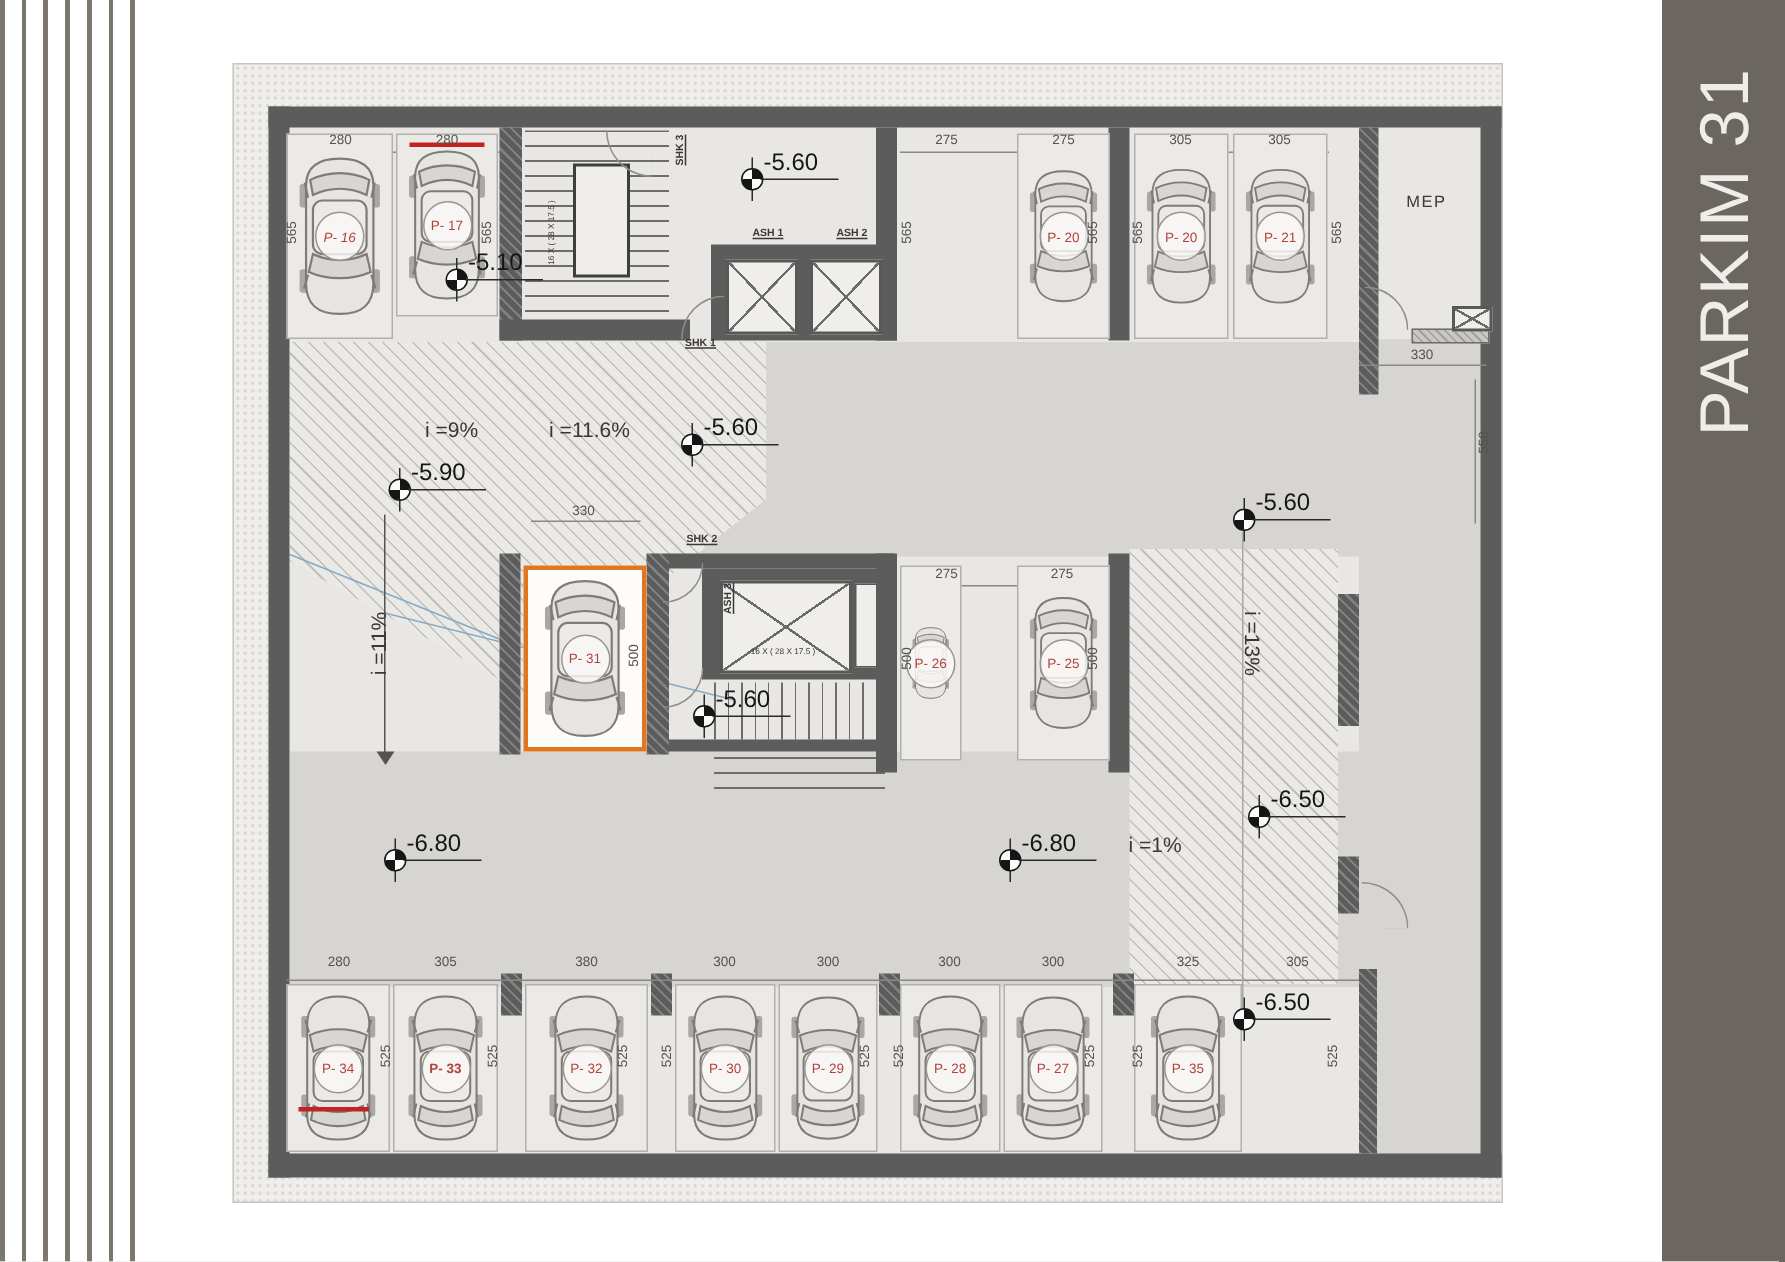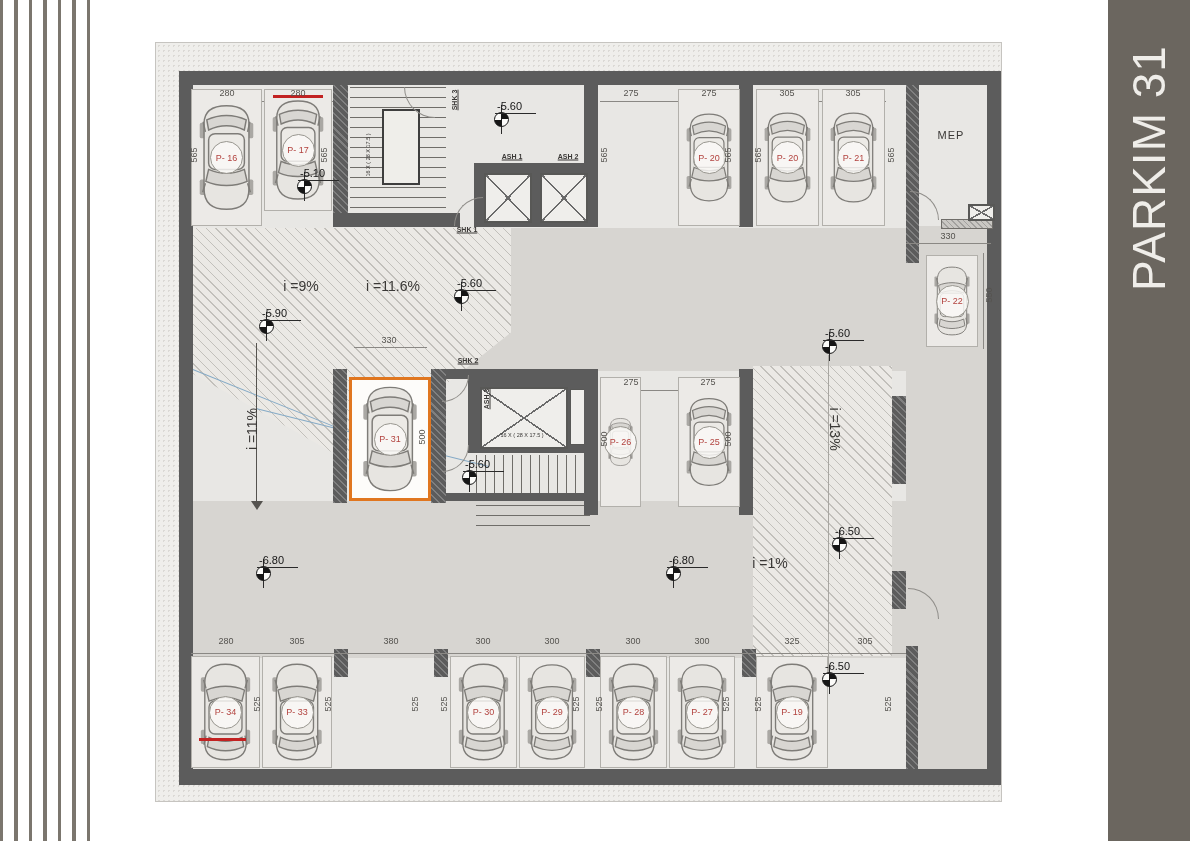--- a/index.html
+++ b/index.html
@@ -60,21 +60,21 @@
   .core{position:absolute;transform:translate(-50%,-50%);font-size:7px;font-weight:bold;color:#3a3836;
     text-decoration:underline;white-space:nowrap;}
   .core.v{transform:translate(-50%,-50%) rotate(-90deg);}
   .note{position:absolute;transform:translate(-50%,-50%);font-size:5.5px;color:#3a3836;white-space:nowrap;}
   .note.v{transform:translate(-50%,-50%) rotate(-90deg);}
   .room{position:absolute;transform:translate(-50%,-50%);font-size:11px;color:#3a3836;letter-spacing:1px;}
   .lvl{position:absolute;}
   .lvl-c{position:absolute;left:0;top:0;width:13px;height:13px;border-radius:50%;border:1px solid #151515;
     background:conic-gradient(#161616 0 25%,#fbfbf9 25% 50%,#161616 50% 75%,#fbfbf9 75% 100%);}
   .lvl::before{content:"";position:absolute;left:7px;top:-7px;width:1px;height:29px;background:#2a2a2a;}
-  .lvl-t{position:absolute;left:1px;top:-12px;font-size:11px;color:#161616;border-bottom:1px solid #2a2a2a;
+  .lvl-t{position:absolute;left:13px;top:-12px;font-size:16px;color:#161616;border-bottom:1px solid #2a2a2a;
     padding:0 14px 1px 2px;white-space:nowrap;}
   .vline{position:absolute;background:#55534f;}
 </style>
 </head>
 <body>
 
 <div id="left-lines" class="abs"></div>
 
 <div id="plan" class="abs">
 
@@ -145,21 +145,21 @@
   <div class="abs dline" style="left:198px;top:304px;width:73px;height:1px;"></div>
   <div class="abs dline" style="left:750px;top:200px;width:85px;height:1px;"></div>
   <div class="abs dline" style="left:827px;top:210px;width:1px;height:96px;"></div>
   <div class="abs dline" style="left:35px;top:610px;width:715px;height:1px;"></div>
 
   <div class="abs guide" style="left:672px;top:312px;width:1px;height:326px;"></div>
   <div class="abs vline" style="left:100px;top:300px;width:1px;height:160px;"></div>
   <div class="abs" style="left:95px;top:458px;width:0;height:0;border-left:6px solid transparent;border-right:6px solid transparent;border-top:9px solid #55534f;"></div>
 
   <div id="overlay" class="abs" style="left:0;top:0;width:845px;height:758px;">
-      <div class="spot" style="left: 35px; top: 46px; width: 71px; height: 137px;">
+      <div class="spot" style="left: 35px; top: 46px; width: 71px; height: 137px; font-style: italic;">
         <div class="car down">
           <svg viewBox="0 0 60 116" preserveAspectRatio="xMidYMid meet">
             <g stroke="#7e7c78" stroke-width="1.6" fill="none">
               <rect x="0.8" y="17" width="6.5" height="17" rx="2" fill="#aaa8a4" stroke="none"></rect>
               <rect x="52.7" y="17" width="6.5" height="17" rx="2" fill="#aaa8a4" stroke="none"></rect>
               <rect x="0.8" y="79" width="6.5" height="17" rx="2" fill="#aaa8a4" stroke="none"></rect>
               <rect x="52.7" y="79" width="6.5" height="17" rx="2" fill="#aaa8a4" stroke="none"></rect>
               <path d="M30 1.5 C13 1.5 5.5 9 5.5 24 L5.5 95 C5.5 108 13.5 114.5 30 114.5 C46.5 114.5 54.5 108 54.5 95 L54.5 24 C54.5 9 47 1.5 30 1.5 Z" fill="#e7e5e1"></path>
               <path d="M7.5 32 C21 26 39 26 52.5 32 L49.5 45 C37 39.5 23 39.5 10.5 45 Z" fill="#d8d6d2"></path>
               <rect x="10.5" y="45" width="39" height="39" rx="7" fill="#eceae6"></rect>
@@ -245,40 +245,20 @@
               <rect x="10.5" y="45" width="39" height="39" rx="7" fill="#eceae6"></rect>
               <path d="M10.5 88 C23 94 37 94 49.5 88 L51.5 99 C38 105.5 22 105.5 8.5 99 Z" fill="#d8d6d2"></path>
               <path d="M7 30 L4 20 M53 30 L56 20 M7 86 L4.5 97 M53 86 L55.5 97"></path>
             </g>
           </svg>
         </div>
         <div class="pl">
           <span>P- 21</span>
         </div>
       </div>
-      <div class="spot" style="left: 770px; top: 212px; width: 52px; height: 92px;">
-        <div class="car up">
-          <svg viewBox="0 0 60 116" preserveAspectRatio="xMidYMid meet">
-            <g stroke="#7e7c78" stroke-width="1.6" fill="none">
-              <rect x="0.8" y="17" width="6.5" height="17" rx="2" fill="#aaa8a4" stroke="none"></rect>
-              <rect x="52.7" y="17" width="6.5" height="17" rx="2" fill="#aaa8a4" stroke="none"></rect>
-              <rect x="0.8" y="79" width="6.5" height="17" rx="2" fill="#aaa8a4" stroke="none"></rect>
-              <rect x="52.7" y="79" width="6.5" height="17" rx="2" fill="#aaa8a4" stroke="none"></rect>
-              <path d="M30 1.5 C13 1.5 5.5 9 5.5 24 L5.5 95 C5.5 108 13.5 114.5 30 114.5 C46.5 114.5 54.5 108 54.5 95 L54.5 24 C54.5 9 47 1.5 30 1.5 Z" fill="#e7e5e1"></path>
-              <path d="M7.5 32 C21 26 39 26 52.5 32 L49.5 45 C37 39.5 23 39.5 10.5 45 Z" fill="#d8d6d2"></path>
-              <rect x="10.5" y="45" width="39" height="39" rx="7" fill="#eceae6"></rect>
-              <path d="M10.5 88 C23 94 37 94 49.5 88 L51.5 99 C38 105.5 22 105.5 8.5 99 Z" fill="#d8d6d2"></path>
-              <path d="M7 30 L4 20 M53 30 L56 20 M7 86 L4.5 97 M53 86 L55.5 97"></path>
-            </g>
-          </svg>
-        </div>
-        <div class="pl">
-          <span>P- 22</span>
-        </div>
-      </div>
       <div class="spot hl" style="left: 193px; top: 334px; width: 82px; height: 124px;">
         <div class="car down">
           <svg viewBox="0 0 60 116" preserveAspectRatio="xMidYMid meet">
             <g stroke="#7e7c78" stroke-width="1.6" fill="none">
               <rect x="0.8" y="17" width="6.5" height="17" rx="2" fill="#aaa8a4" stroke="none"></rect>
               <rect x="52.7" y="17" width="6.5" height="17" rx="2" fill="#aaa8a4" stroke="none"></rect>
               <rect x="0.8" y="79" width="6.5" height="17" rx="2" fill="#aaa8a4" stroke="none"></rect>
               <rect x="52.7" y="79" width="6.5" height="17" rx="2" fill="#aaa8a4" stroke="none"></rect>
               <path d="M30 1.5 C13 1.5 5.5 9 5.5 24 L5.5 95 C5.5 108 13.5 114.5 30 114.5 C46.5 114.5 54.5 108 54.5 95 L54.5 24 C54.5 9 47 1.5 30 1.5 Z" fill="#e7e5e1"></path>
               <path d="M7.5 32 C21 26 39 26 52.5 32 L49.5 45 C37 39.5 23 39.5 10.5 45 Z" fill="#d8d6d2"></path>
@@ -345,40 +325,60 @@
               <rect x="10.5" y="45" width="39" height="39" rx="7" fill="#eceae6"></rect>
               <path d="M10.5 88 C23 94 37 94 49.5 88 L51.5 99 C38 105.5 22 105.5 8.5 99 Z" fill="#d8d6d2"></path>
               <path d="M7 30 L4 20 M53 30 L56 20 M7 86 L4.5 97 M53 86 L55.5 97"></path>
             </g>
           </svg>
         </div>
         <div class="pl">
           <span>P- 34</span>
         </div>
       </div>
-      <div class="spot" style="left: 106px; top: 613px; width: 70px; height: 112px;">
+      <div class="spot" style="left: 106px; top: 613px; width: 70px; height: 112px; font-weight: bold;">
         <div class="car up">
           <svg viewBox="0 0 60 116" preserveAspectRatio="xMidYMid meet">
             <g stroke="#7e7c78" stroke-width="1.6" fill="none">
               <rect x="0.8" y="17" width="6.5" height="17" rx="2" fill="#aaa8a4" stroke="none"></rect>
               <rect x="52.7" y="17" width="6.5" height="17" rx="2" fill="#aaa8a4" stroke="none"></rect>
               <rect x="0.8" y="79" width="6.5" height="17" rx="2" fill="#aaa8a4" stroke="none"></rect>
               <rect x="52.7" y="79" width="6.5" height="17" rx="2" fill="#aaa8a4" stroke="none"></rect>
               <path d="M30 1.5 C13 1.5 5.5 9 5.5 24 L5.5 95 C5.5 108 13.5 114.5 30 114.5 C46.5 114.5 54.5 108 54.5 95 L54.5 24 C54.5 9 47 1.5 30 1.5 Z" fill="#e7e5e1"></path>
               <path d="M7.5 32 C21 26 39 26 52.5 32 L49.5 45 C37 39.5 23 39.5 10.5 45 Z" fill="#d8d6d2"></path>
               <rect x="10.5" y="45" width="39" height="39" rx="7" fill="#eceae6"></rect>
               <path d="M10.5 88 C23 94 37 94 49.5 88 L51.5 99 C38 105.5 22 105.5 8.5 99 Z" fill="#d8d6d2"></path>
               <path d="M7 30 L4 20 M53 30 L56 20 M7 86 L4.5 97 M53 86 L55.5 97"></path>
             </g>
           </svg>
         </div>
         <div class="pl">
           <span>P- 33</span>
         </div>
       </div>
+      <div class="spot" style="left: 194px; top: 613px; width: 82px; height: 112px;">
+        <div class="car up">
+          <svg viewBox="0 0 60 116" preserveAspectRatio="xMidYMid meet">
+            <g stroke="#7e7c78" stroke-width="1.6" fill="none">
+              <rect x="0.8" y="17" width="6.5" height="17" rx="2" fill="#aaa8a4" stroke="none"></rect>
+              <rect x="52.7" y="17" width="6.5" height="17" rx="2" fill="#aaa8a4" stroke="none"></rect>
+              <rect x="0.8" y="79" width="6.5" height="17" rx="2" fill="#aaa8a4" stroke="none"></rect>
+              <rect x="52.7" y="79" width="6.5" height="17" rx="2" fill="#aaa8a4" stroke="none"></rect>
+              <path d="M30 1.5 C13 1.5 5.5 9 5.5 24 L5.5 95 C5.5 108 13.5 114.5 30 114.5 C46.5 114.5 54.5 108 54.5 95 L54.5 24 C54.5 9 47 1.5 30 1.5 Z" fill="#e7e5e1"></path>
+              <path d="M7.5 32 C21 26 39 26 52.5 32 L49.5 45 C37 39.5 23 39.5 10.5 45 Z" fill="#d8d6d2"></path>
+              <rect x="10.5" y="45" width="39" height="39" rx="7" fill="#eceae6"></rect>
+              <path d="M10.5 88 C23 94 37 94 49.5 88 L51.5 99 C38 105.5 22 105.5 8.5 99 Z" fill="#d8d6d2"></path>
+              <path d="M7 30 L4 20 M53 30 L56 20 M7 86 L4.5 97 M53 86 L55.5 97"></path>
+            </g>
+          </svg>
+        </div>
+        <div class="pl">
+          <span>P- 32</span>
+        </div>
+      </div>
       <div class="spot" style="left: 294px; top: 613px; width: 67px; height: 112px;">
         <div class="car up">
           <svg viewBox="0 0 60 116" preserveAspectRatio="xMidYMid meet">
             <g stroke="#7e7c78" stroke-width="1.6" fill="none">
               <rect x="0.8" y="17" width="6.5" height="17" rx="2" fill="#aaa8a4" stroke="none"></rect>
               <rect x="52.7" y="17" width="6.5" height="17" rx="2" fill="#aaa8a4" stroke="none"></rect>
               <rect x="0.8" y="79" width="6.5" height="17" rx="2" fill="#aaa8a4" stroke="none"></rect>
               <rect x="52.7" y="79" width="6.5" height="17" rx="2" fill="#aaa8a4" stroke="none"></rect>
               <path d="M30 1.5 C13 1.5 5.5 9 5.5 24 L5.5 95 C5.5 108 13.5 114.5 30 114.5 C46.5 114.5 54.5 108 54.5 95 L54.5 24 C54.5 9 47 1.5 30 1.5 Z" fill="#e7e5e1"></path>
               <path d="M7.5 32 C21 26 39 26 52.5 32 L49.5 45 C37 39.5 23 39.5 10.5 45 Z" fill="#d8d6d2"></path>
@@ -462,21 +462,21 @@
               <rect x="52.7" y="79" width="6.5" height="17" rx="2" fill="#aaa8a4" stroke="none"></rect>
               <path d="M30 1.5 C13 1.5 5.5 9 5.5 24 L5.5 95 C5.5 108 13.5 114.5 30 114.5 C46.5 114.5 54.5 108 54.5 95 L54.5 24 C54.5 9 47 1.5 30 1.5 Z" fill="#e7e5e1"></path>
               <path d="M7.5 32 C21 26 39 26 52.5 32 L49.5 45 C37 39.5 23 39.5 10.5 45 Z" fill="#d8d6d2"></path>
               <rect x="10.5" y="45" width="39" height="39" rx="7" fill="#eceae6"></rect>
               <path d="M10.5 88 C23 94 37 94 49.5 88 L51.5 99 C38 105.5 22 105.5 8.5 99 Z" fill="#d8d6d2"></path>
               <path d="M7 30 L4 20 M53 30 L56 20 M7 86 L4.5 97 M53 86 L55.5 97"></path>
             </g>
           </svg>
         </div>
         <div class="pl">
-          <span>P- 19</span>
+          <span>P- 35</span>
         </div>
       </div>
       <div class="dim" style="left: 71px; top: 50px;">280</div>
       <div class="dim" style="left: 142px; top: 50px;">280</div>
       <div class="dim" style="left: 475px; top: 50px;">275</div>
       <div class="dim" style="left: 553px; top: 50px;">275</div>
       <div class="dim" style="left: 631px; top: 50px;">305</div>
       <div class="dim" style="left: 697px; top: 50px;">305</div>
       <div class="dim" style="left: 475px; top: 339px;">275</div>
       <div class="dim" style="left: 552px; top: 339px;">275</div>

